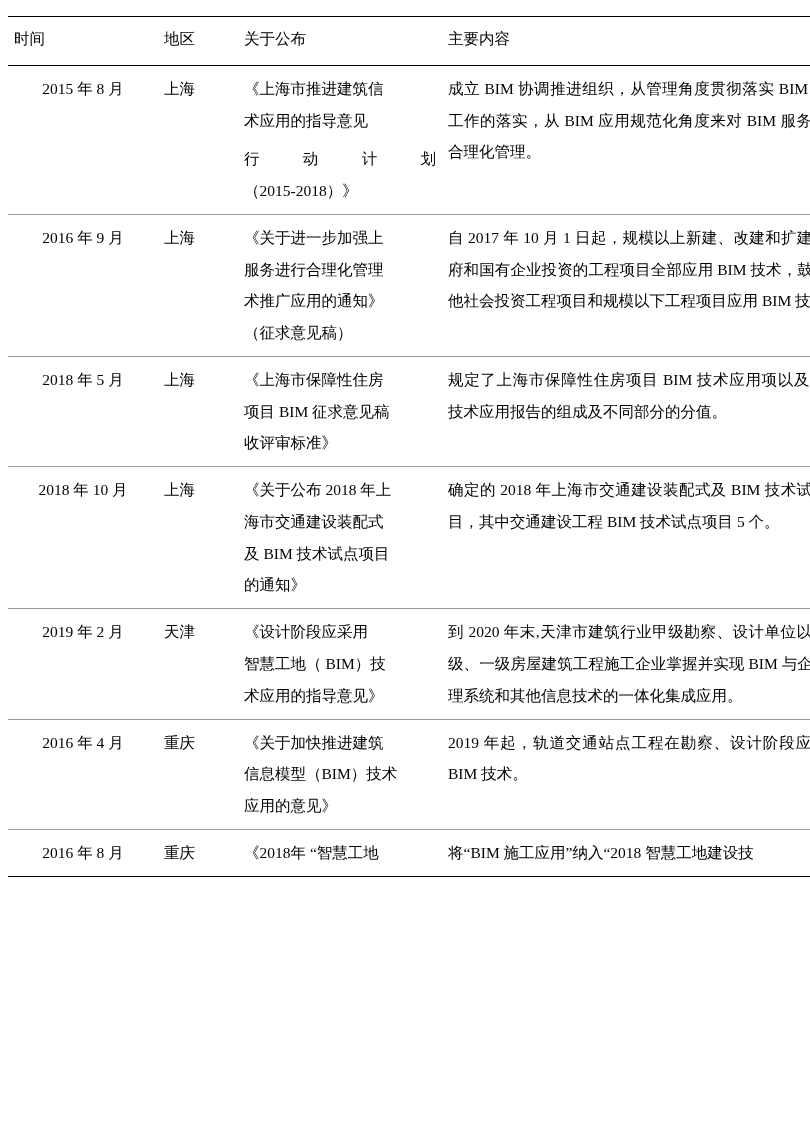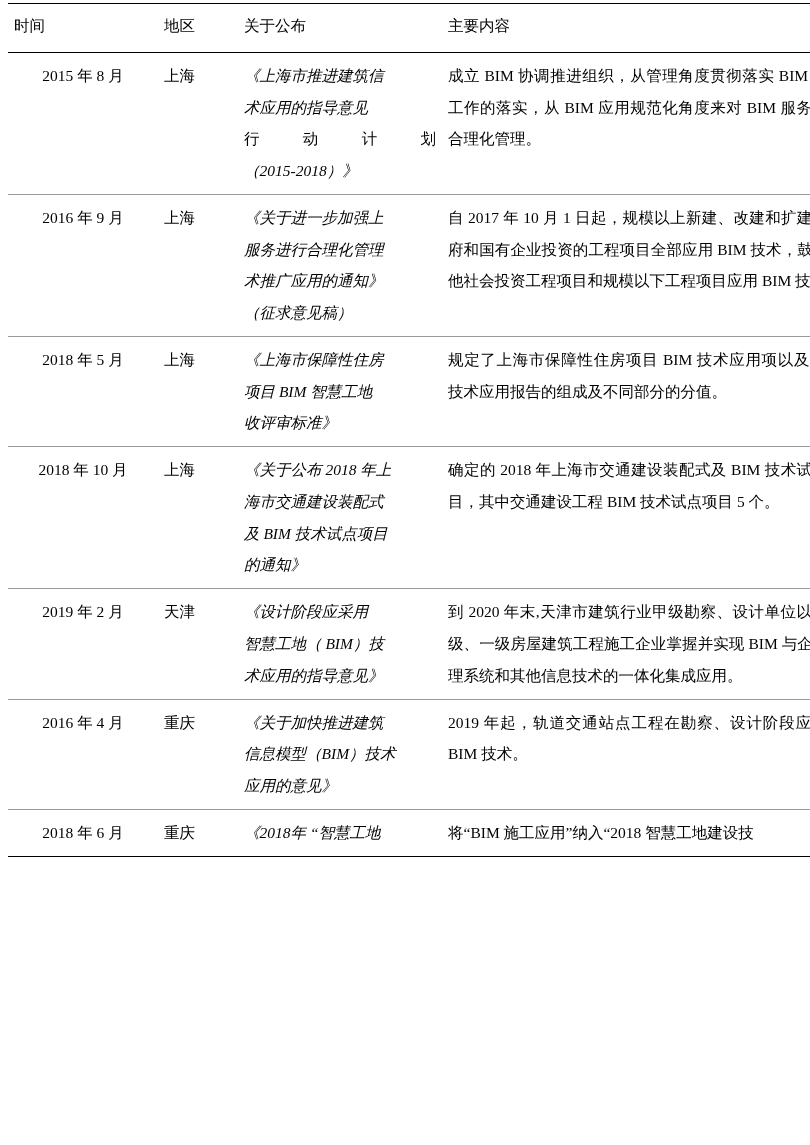--- a/index.html
+++ b/index.html
@@ -10,21 +10,21 @@
   body {
     width: 810px;
     height: 1145px;
     font-family: "Liberation Serif", "DejaVu Serif", serif;
     color: #000000;
     overflow: hidden;
   }
   .page {
     width: 666px;
     box-sizing: border-box;
-    padding: 3px 8px;
+    padding: 16px 8px;
   }
   table.policy-table {
     width: 794px;
     border-collapse: collapse;
     table-layout: fixed;
     font-size: 15.5px;
     line-height: 2.05;
   }
   table.policy-table thead th {
     text-align: left;
@@ -49,26 +49,27 @@
   .col-name   { width: 192px; }
   .col-content{ width: 396px; }
 
   
   .justify {
     text-align: justify;
     text-justify: inter-character;
     text-align-last: left;
   }
   .nowrapline { white-space: nowrap; text-align: center; }
-  .cellline { display: block; font-style: italic; }
+  .cellline { display: block; }
   .spread {
     display: block;
     text-align: justify;
     text-align-last: justify;
     text-justify: inter-character;
+    margin-top: 7px;
   }
 </style>
 </head>
 <body>
 
 <div class="page">
   <table class="policy-table">
     <thead>
       <tr class="top-rule">
         <th class="col-time">时间</th>
@@ -101,21 +102,21 @@
           <span class="cellline">（征求意见稿）</span>
         </td>
         <td class="col-content justify">自 2017 年 10 月 1 日起，规模以上新建、改建和扩建的政府和国有企业投资的工程项目全部应用 BIM 技术，鼓励其他社会投资工程项目和规模以下工程项目应用 BIM 技术。</td>
       </tr>
 
       <tr>
         <td class="col-time nowrapline">2018 年 5 月</td>
         <td class="col-region">上海</td>
         <td class="col-name">
           <span class="cellline">《上海市保障性住房</span>
-          <span class="cellline">项目 BIM 智慧工地</span>
+          <span class="cellline">项目 BIM 征求意见稿</span>
           <span class="cellline">收评审标准》</span>
         </td>
         <td class="col-content justify">规定了上海市保障性住房项目 BIM 技术应用项以及 BIM 技术应用报告的组成及不同部分的分值。</td>
       </tr>
 
       <tr>
         <td class="col-time nowrapline">2018 年 10 月</td>
         <td class="col-region">上海</td>
         <td class="col-name">
           <span class="cellline">《关于公布 2018 年上</span>
@@ -142,21 +143,21 @@
         <td class="col-region">重庆</td>
         <td class="col-name">
           <span class="cellline">《关于加快推进建筑</span>
           <span class="cellline">信息模型（BIM）技术</span>
           <span class="cellline">应用的意见》</span>
         </td>
         <td class="col-content justify">2019 年起，轨道交通站点工程在勘察、设计阶段应采用 BIM 技术。</td>
       </tr>
 
       <tr>
-        <td class="col-time nowrapline">2018 年 6 月</td>
+        <td class="col-time nowrapline">2016 年 8 月</td>
         <td class="col-region">重庆</td>
         <td class="col-name">
           <span class="cellline">《2018年 “智慧工地</span>
         </td>
         <td class="col-content">将“BIM 施工应用”纳入“2018 智慧工地建设技</td>
       </tr>
 
     </tbody>
   </table>
 </div>

